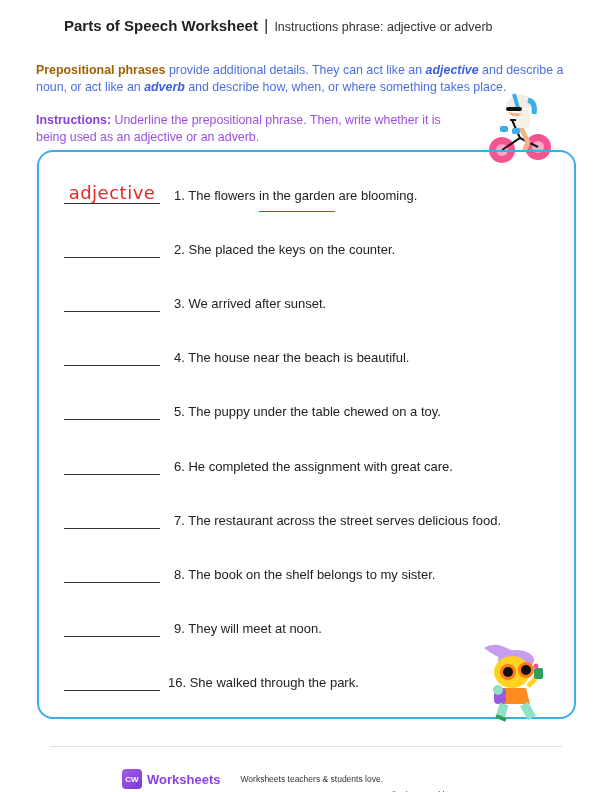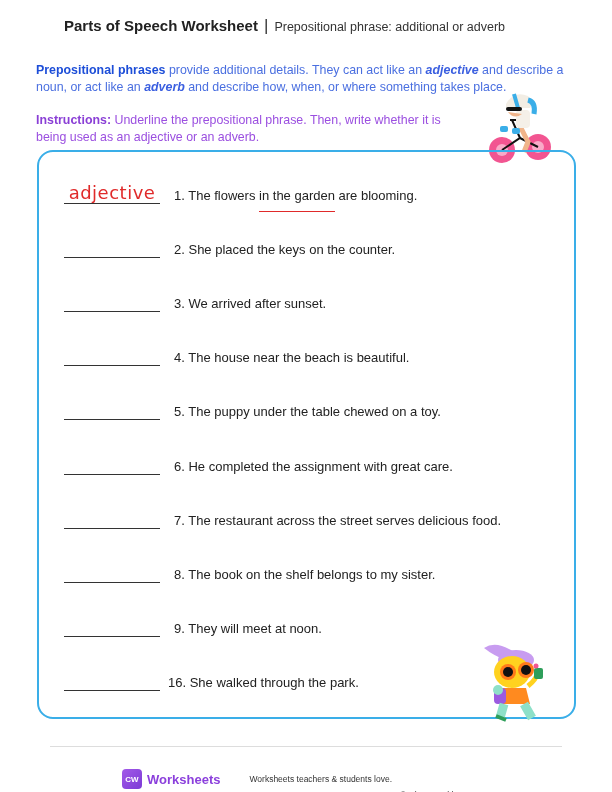--- a/index.html
+++ b/index.html
@@ -2,46 +2,46 @@
 <html><head>
 <meta charset="utf-8">
 <style>
   * { box-sizing: border-box; margin: 0; padding: 0; }
   body { width: 612px; height: 792px; background: #fff; font-family: "Liberation Sans", sans-serif; position: relative; overflow: hidden; color: #222; }
   .header { position: absolute; left: 36px; top: 16px; display: flex; align-items: baseline; white-space: nowrap; }
   .title { font-size: 15px; font-weight: bold; color: #222; margin-left: 28px; }
   .sep { font-size: 17px; margin: 0 6px; color: #333; }
   .subtitle { font-size: 12.5px; color: #333; }
   .intro { position: absolute; left: 36px; top: 62px; width: 545px; font-size: 12.4px; line-height: 17px; color: #4a6fe0; }
-  .intro b { color: #1d4ed8; }
+  .intro b { color: #a16207; }
   .intro i { font-weight: bold; color: #3b5fe0; }
   .instr { position: absolute; left: 36px; top: 112px; width: 420px; font-size: 12.4px; line-height: 17px; color: #9b4fe0; }
   .instr b { color: #8a3fd6; }
   .box { position: absolute; left: 37px; top: 150px; width: 539px; height: 569px; border: 2.5px solid #3aaee8; border-radius: 16px; }
   .row { position: absolute; left: 64px; display: flex; align-items: flex-end; height: 22px; }
   .blank { width: 96px; border-bottom: 1px solid #333; height: 20px; position: relative; text-align: center; }
   .answer { color: #e02a2a; font-size: 18px; font-family: "DejaVu Sans", sans-serif; position: absolute; left: 0; right: 0; bottom: 0px; letter-spacing: 0.5px; }
   .sentence { font-size: 13px; color: #222; margin-left: 14px; white-space: nowrap; line-height: 16px; }
   .sentence.ten { margin-left: 8px; }
   .ul { border-bottom: 1.2px solid #e02a2a; padding-bottom: 8px; }
   .footer-line { position: absolute; left: 50px; top: 746px; width: 512px; border-top: 1px solid #ddd; }
   .footer { position: absolute; left: 122px; top: 758px; display: flex; align-items: center; white-space: nowrap; }
   .logo-box { width: 20px; height: 20px; border-radius: 4px; background: linear-gradient(135deg, #a25ae8, #7c3ad6); color: #fff; font-size: 8px; font-weight: bold; display: flex; align-items: center; justify-content: center; }
   .logo-text { color: #8b3fdc; font-weight: bold; font-size: 13px; margin-left: 5px; }
-  .tagline { font-size: 8.5px; color: #333; margin-left: 29px; }
+  .tagline { font-size: 8.5px; color: #333; margin-left: 20px; }
   .copy { font-size: 8.5px; color: #333; margin-left: 8px; margin-top: 32px; }
   .illus { position: absolute; }
 </style>
 </head>
 <body>
 
 <div class="header">
   <span class="title">Parts of Speech Worksheet</span>
   <span class="sep">|</span>
-  <span class="subtitle">Prepositional phrase: additional or adverb</span>
+  <span class="subtitle">Instructions phrase: adjective or adverb</span>
 </div>
 
 <p class="intro"><b>Prepositional phrases</b><span> provide additional details. They can act like an </span><i>adjective</i><span> and describe a noun, or act like an </span><i>adverb</i><span> and describe how, when, or where something takes place.</span></p>
 
 <p class="instr"><b>Instructions:</b><span> Underline the prepositional phrase. Then, write whether it is being used as an adjective or an adverb.</span></p>
 
 <svg class="illus" style="left:484px;top:90px" width="70" height="80" viewBox="0 0 70 80">
   <circle cx="18" cy="60" r="13" fill="#f25591"></circle>
   <circle cx="18" cy="60" r="6" fill="#ffffff" opacity="0.5"></circle>
   <circle cx="54" cy="57" r="13" fill="#f25591"></circle>

